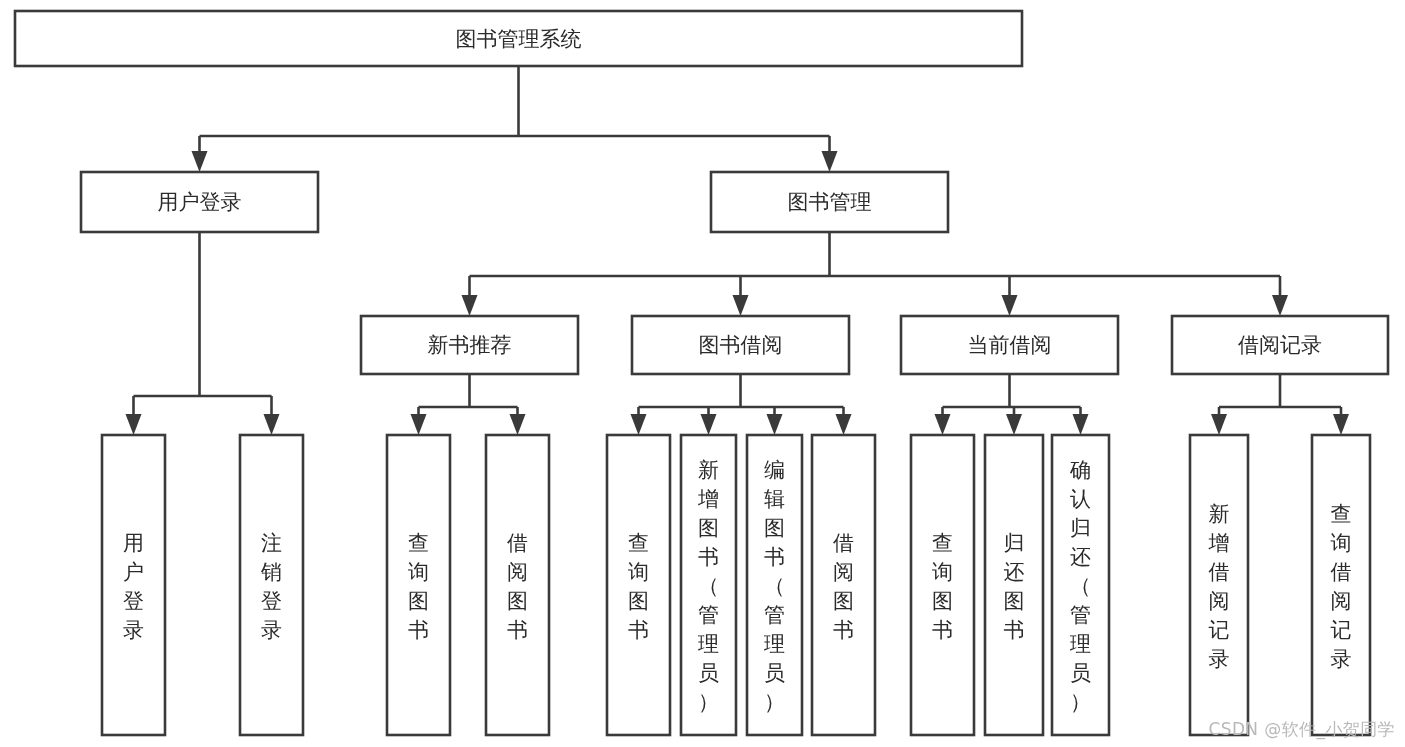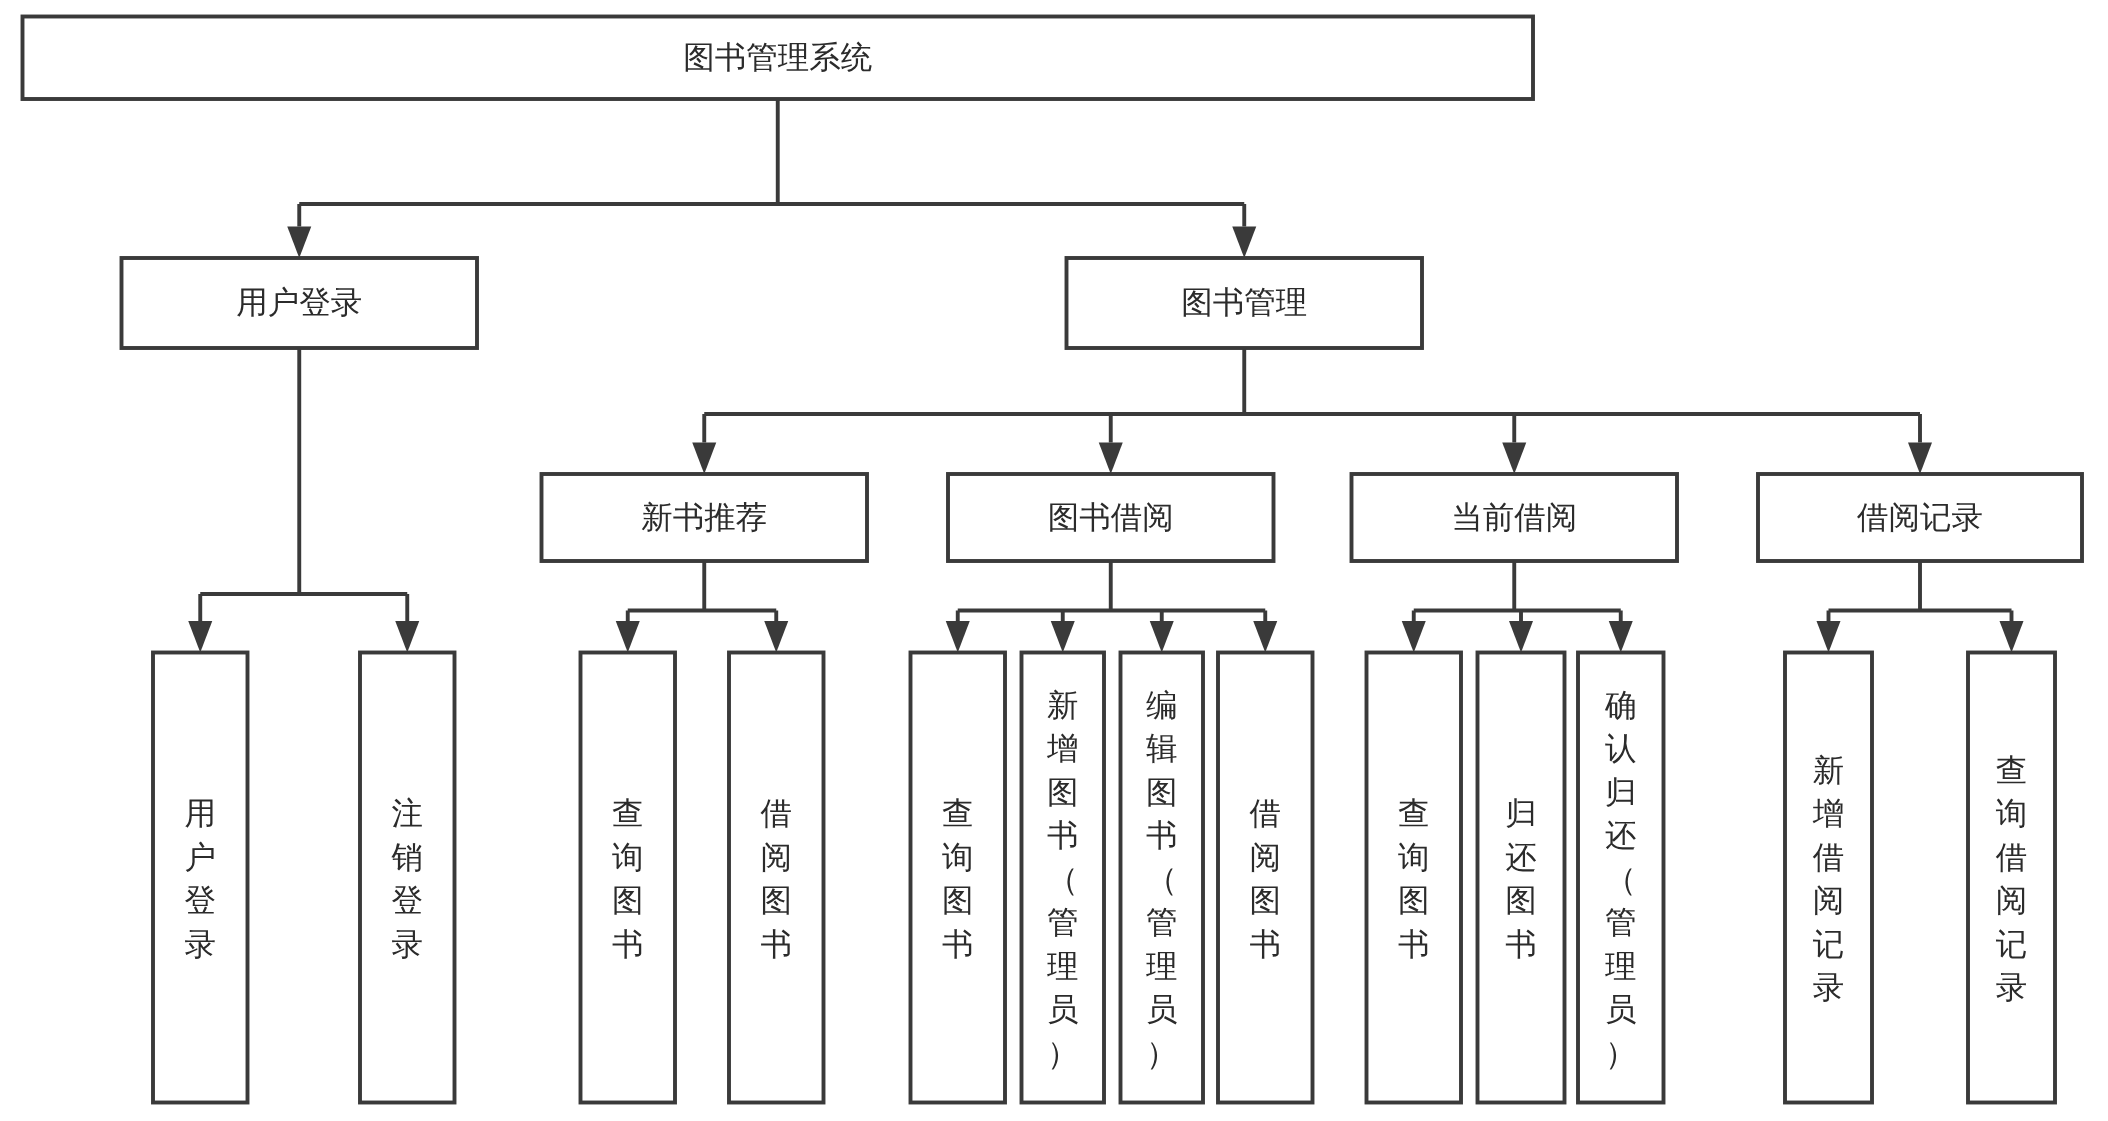--- a/index.html
+++ b/index.html
@@ -204,14 +204,15 @@
           <rect x="1190" y="435" width="58" height="300" class="node-box"></rect>
           <text x="1219" class="node-label-v"><tspan x="1219" y="520.62">新</tspan><tspan x="1219" y="549.62">增</tspan><tspan x="1219" y="578.62">借</tspan><tspan x="1219" y="607.62">阅</tspan><tspan x="1219" y="636.62">记</tspan><tspan x="1219" y="665.62">录</tspan></text>
         </g>
         <g>
           <rect x="1312" y="435" width="58" height="300" class="node-box"></rect>
           <text x="1341" class="node-label-v"><tspan x="1341" y="520.62">查</tspan><tspan x="1341" y="549.62">询</tspan><tspan x="1341" y="578.62">借</tspan><tspan x="1341" y="607.62">阅</tspan><tspan x="1341" y="636.62">记</tspan><tspan x="1341" y="665.62">录</tspan></text>
         </g>
       </g>
   </svg>
 
+  <div class="watermark-text">CSDN @软件_小贺同学</div>
 
 </div>
 
 </body></html>

